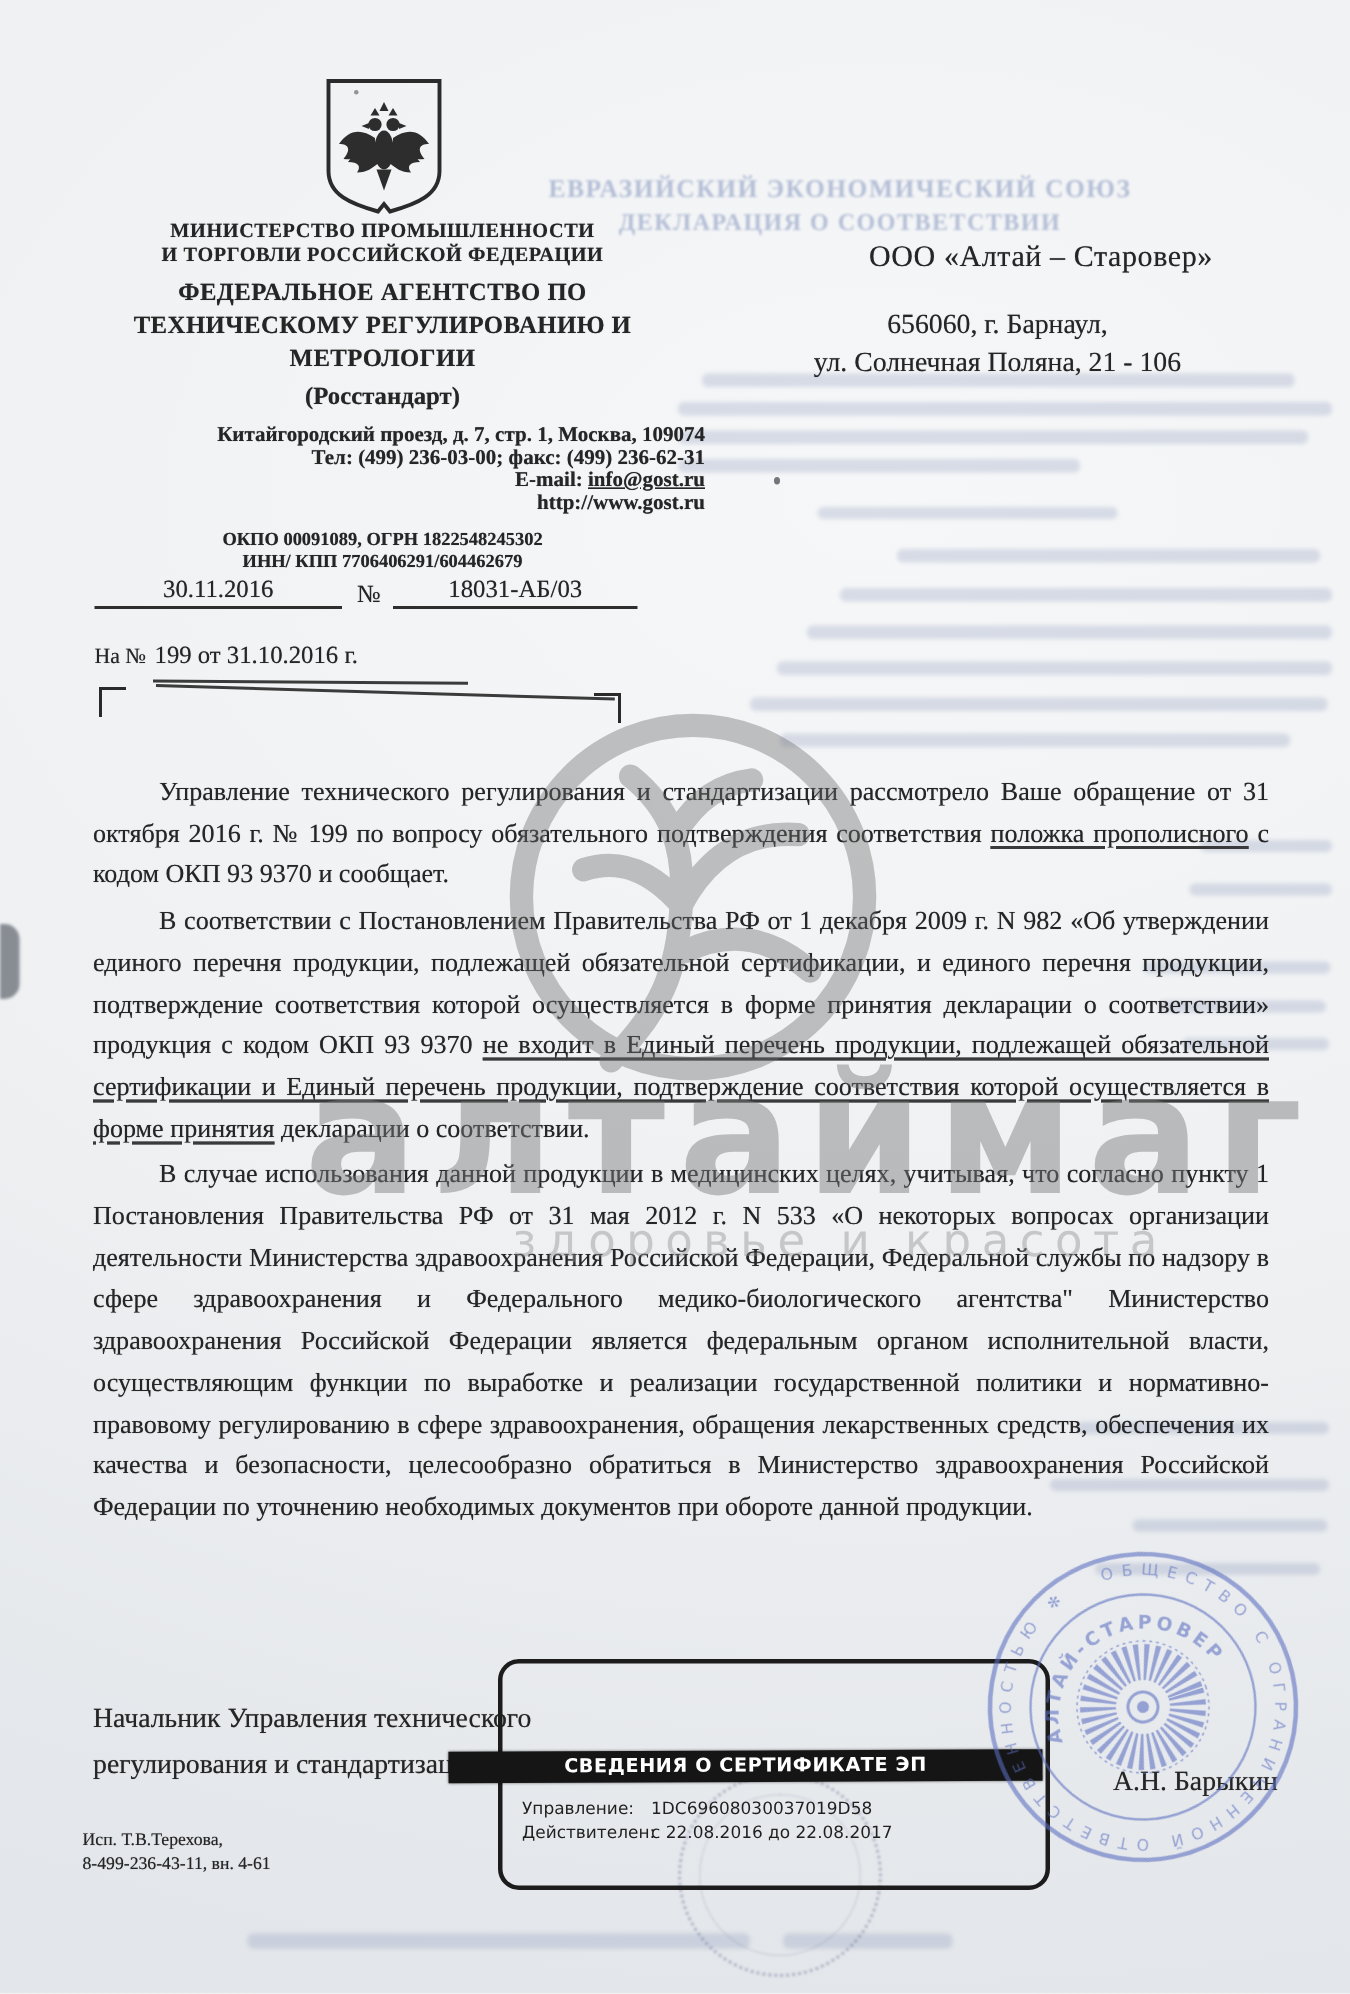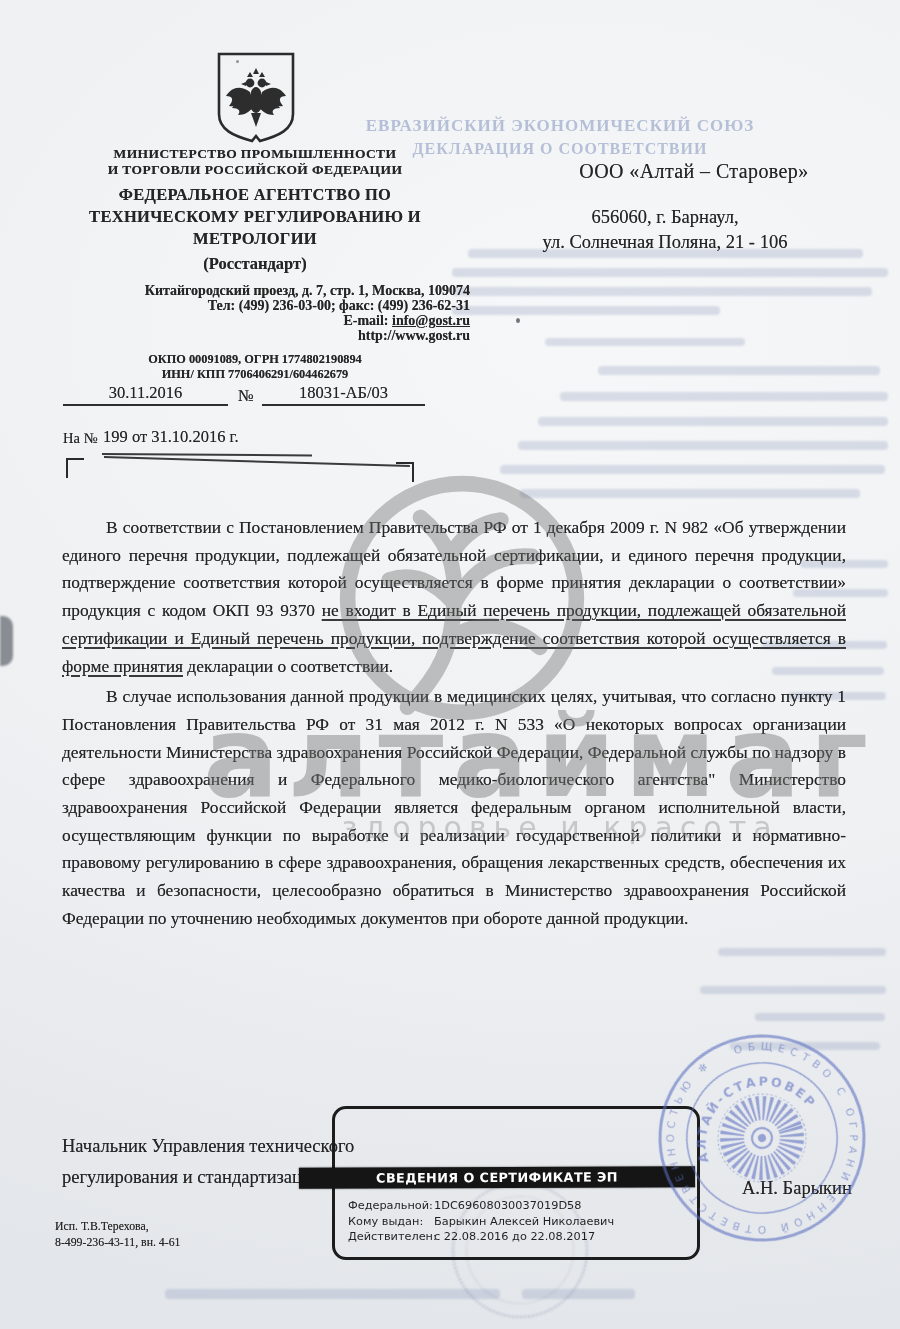--- a/index.html
+++ b/index.html
@@ -122,21 +122,21 @@
 
 <div class="abs center ros ink" style="left:55px;top:254px;width:400px;">(Росстандарт)</div>
 
 <div class="abs center addr-small ink" style="left:40px;top:283px;width:430px;">Китайгородский проезд, д. 7,  стр. 1, Москва, 109074</div>
 <div class="abs center addr-small ink" style="left:40px;top:298px;width:430px;">Тел: (499) 236-03-00; факс:  (499) 236-62-31</div>
 <div class="abs center addr-small ink" style="left:40px;top:313px;width:430px;">
   <span>E-mail: </span><span class="u">info@gost.ru</span>
 </div>
 <div class="abs center addr-small ink" style="left:40px;top:328px;width:430px;">http://www.gost.ru</div>
 
-<div class="abs center okpo ink" style="left:40px;top:352px;width:430px;">ОКПО 00091089, ОГРН 1774802190894</div>
+<div class="abs center okpo ink" style="left:40px;top:352px;width:430px;">ОКПО 00091089, ОГРН 1822548245302</div>
 <div class="abs center okpo ink" style="left:40px;top:367px;width:430px;">ИНН/ КПП 7706406291/604462679</div>
 
 <div class="abs center recip-name ink" style="left:534px;top:160px;width:320px;">ООО «Алтай – Старовер»</div>
 <div class="abs center recip-addr ink" style="left:520px;top:205px;width:290px;">656060, г. Барнаул,</div>
 <div class="abs center recip-addr ink" style="left:520px;top:230px;width:290px;">ул. Солнечная Поляна, 21 - 106</div>
 
 <div class="field-line" style="left:63px;top:404px;width:165px;"></div>
 <div class="abs center ref-val ink" style="left:63px;top:404px;width:165px;transform:translateY(-21px);">30.11.2016</div>
 <div class="abs ref-val ink" style="left:238px;top:386px;">№</div>
 <div class="field-line" style="left:262px;top:404px;width:163px;"></div>
@@ -144,44 +144,41 @@
 
 <div class="abs ref-val ink" style="left:63px;top:430px;font-size:14.5px;">На №</div>
 <div class="abs ref-val ink" style="left:103px;top:427px;">199 от 31.10.2016 г.</div>
 <div class="pen-line" style="left:102px;top:453px;width:210px;transform:rotate(.4deg);"></div>
 <div class="pen-line" style="left:104px;top:456px;width:306px;transform:rotate(1.7deg);"></div>
 
 <div class="corner l" style="left:66px;top:458px;"></div>
 <div class="corner r" style="left:396px;top:462px;"></div>
 
 <div class="abs bodytext ink" style="left:62px;top:514px;width:784px;">
+  <p><span>Управление технического регулирования и стандартизации рассмотрело Ваше обращение от 31 октября 2016 г. № 199 по вопросу обязательного подтверждения соответствия </span><span class="pen-u">положка прополисного</span><span> с кодом ОКП 93 9370 и сообщает.</span></p>
   <p><span>В соответствии с Постановлением Правительства РФ от 1 декабря 2009 г. N 982 «Об утверждении единого перечня продукции, подлежащей обязательной сертификации, и единого перечня продукции, подтверждение соответствия которой осуществляется в форме принятия декларации о соответствии» продукция с кодом ОКП 93 9370 </span><span class="pen-u">не входит в Единый перечень продукции, подлежащей обязательной сертификации и Единый перечень продукции, подтверждение соответствия которой осуществляется в форме принятия</span><span> декларации о соответствии.</span></p>
   <p><span>В случае использования данной продукции в медицинских целях, учитывая, что согласно пункту 1 Постановления Правительства РФ от 31 мая 2012 г. N 533 «О некоторых вопросах организации деятельности Министерства здравоохранения Российской Федерации, Федеральной службы по надзору в сфере здравоохранения и Федерального медико-биологического агентства" Министерство здравоохранения Российской Федерации является федеральным органом исполнительной власти, осуществляющим функции по выработке и реализации государственной политики и нормативно-правовому регулированию в сфере здравоохранения, обращения лекарственных средств, обеспечения их качества и безопасности, целесообразно обратиться в Министерство здравоохранения Российской Федерации по уточнению необходимых документов при обороте данной продукции.</span></p>
 </div>
 
 <div class="abs sig ink prelines" style="left:62px;top:1131px;width:360px;">Начальник Управления технического
 регулирования и стандартизации</div>
 <div class="abs sig-name ink" style="left:742px;top:1178px;">А.Н. Барыкин</div>
 <div class="abs executor ink prelines" style="left:55px;top:1218px;">Исп. Т.В.Терехова,
 8-499-236-43-11, вн. 4-61</div>
 
 <div class="abs stamp-gray" style="left:452px;top:1182px;width:132px;height:132px;">
     <i></i>
   </div>
 
 <div class="abs esign-box" style="left:332px;top:1106px;width:362px;height:148px;">
   <div class="abs esign-bar sans" style="left:-36px;top:58px;width:396px;height:21px;">СВЕДЕНИЯ О СЕРТИФИКАТЕ ЭП</div>
   <div class="abs" style="left:13px;top:89px;width:340px;">
     <div class="esign-row sans">
-      <span class="lbl">Федеральной:</span>
+      <span class="lbl">Управление:</span>
       <span>1DC69608030037019D58</span>
-    </div>
-    <div class="esign-row sans">
-      <span class="lbl">Кому выдан:</span>
-      <span>Барыкин Алексей Николаевич</span>
     </div>
     <div class="esign-row sans">
       <span class="lbl">Действителен:</span>
       <span>с 22.08.2016 до 22.08.2017</span>
     </div>
   </div>
 </div>
 
 <svg class="abs stamp-blue" style="left:652px;top:1028px;transform:rotate(-18deg);" width="220" height="220" viewBox="0 0 220 220">
   <g fill="none" stroke="#5a6ec0">

